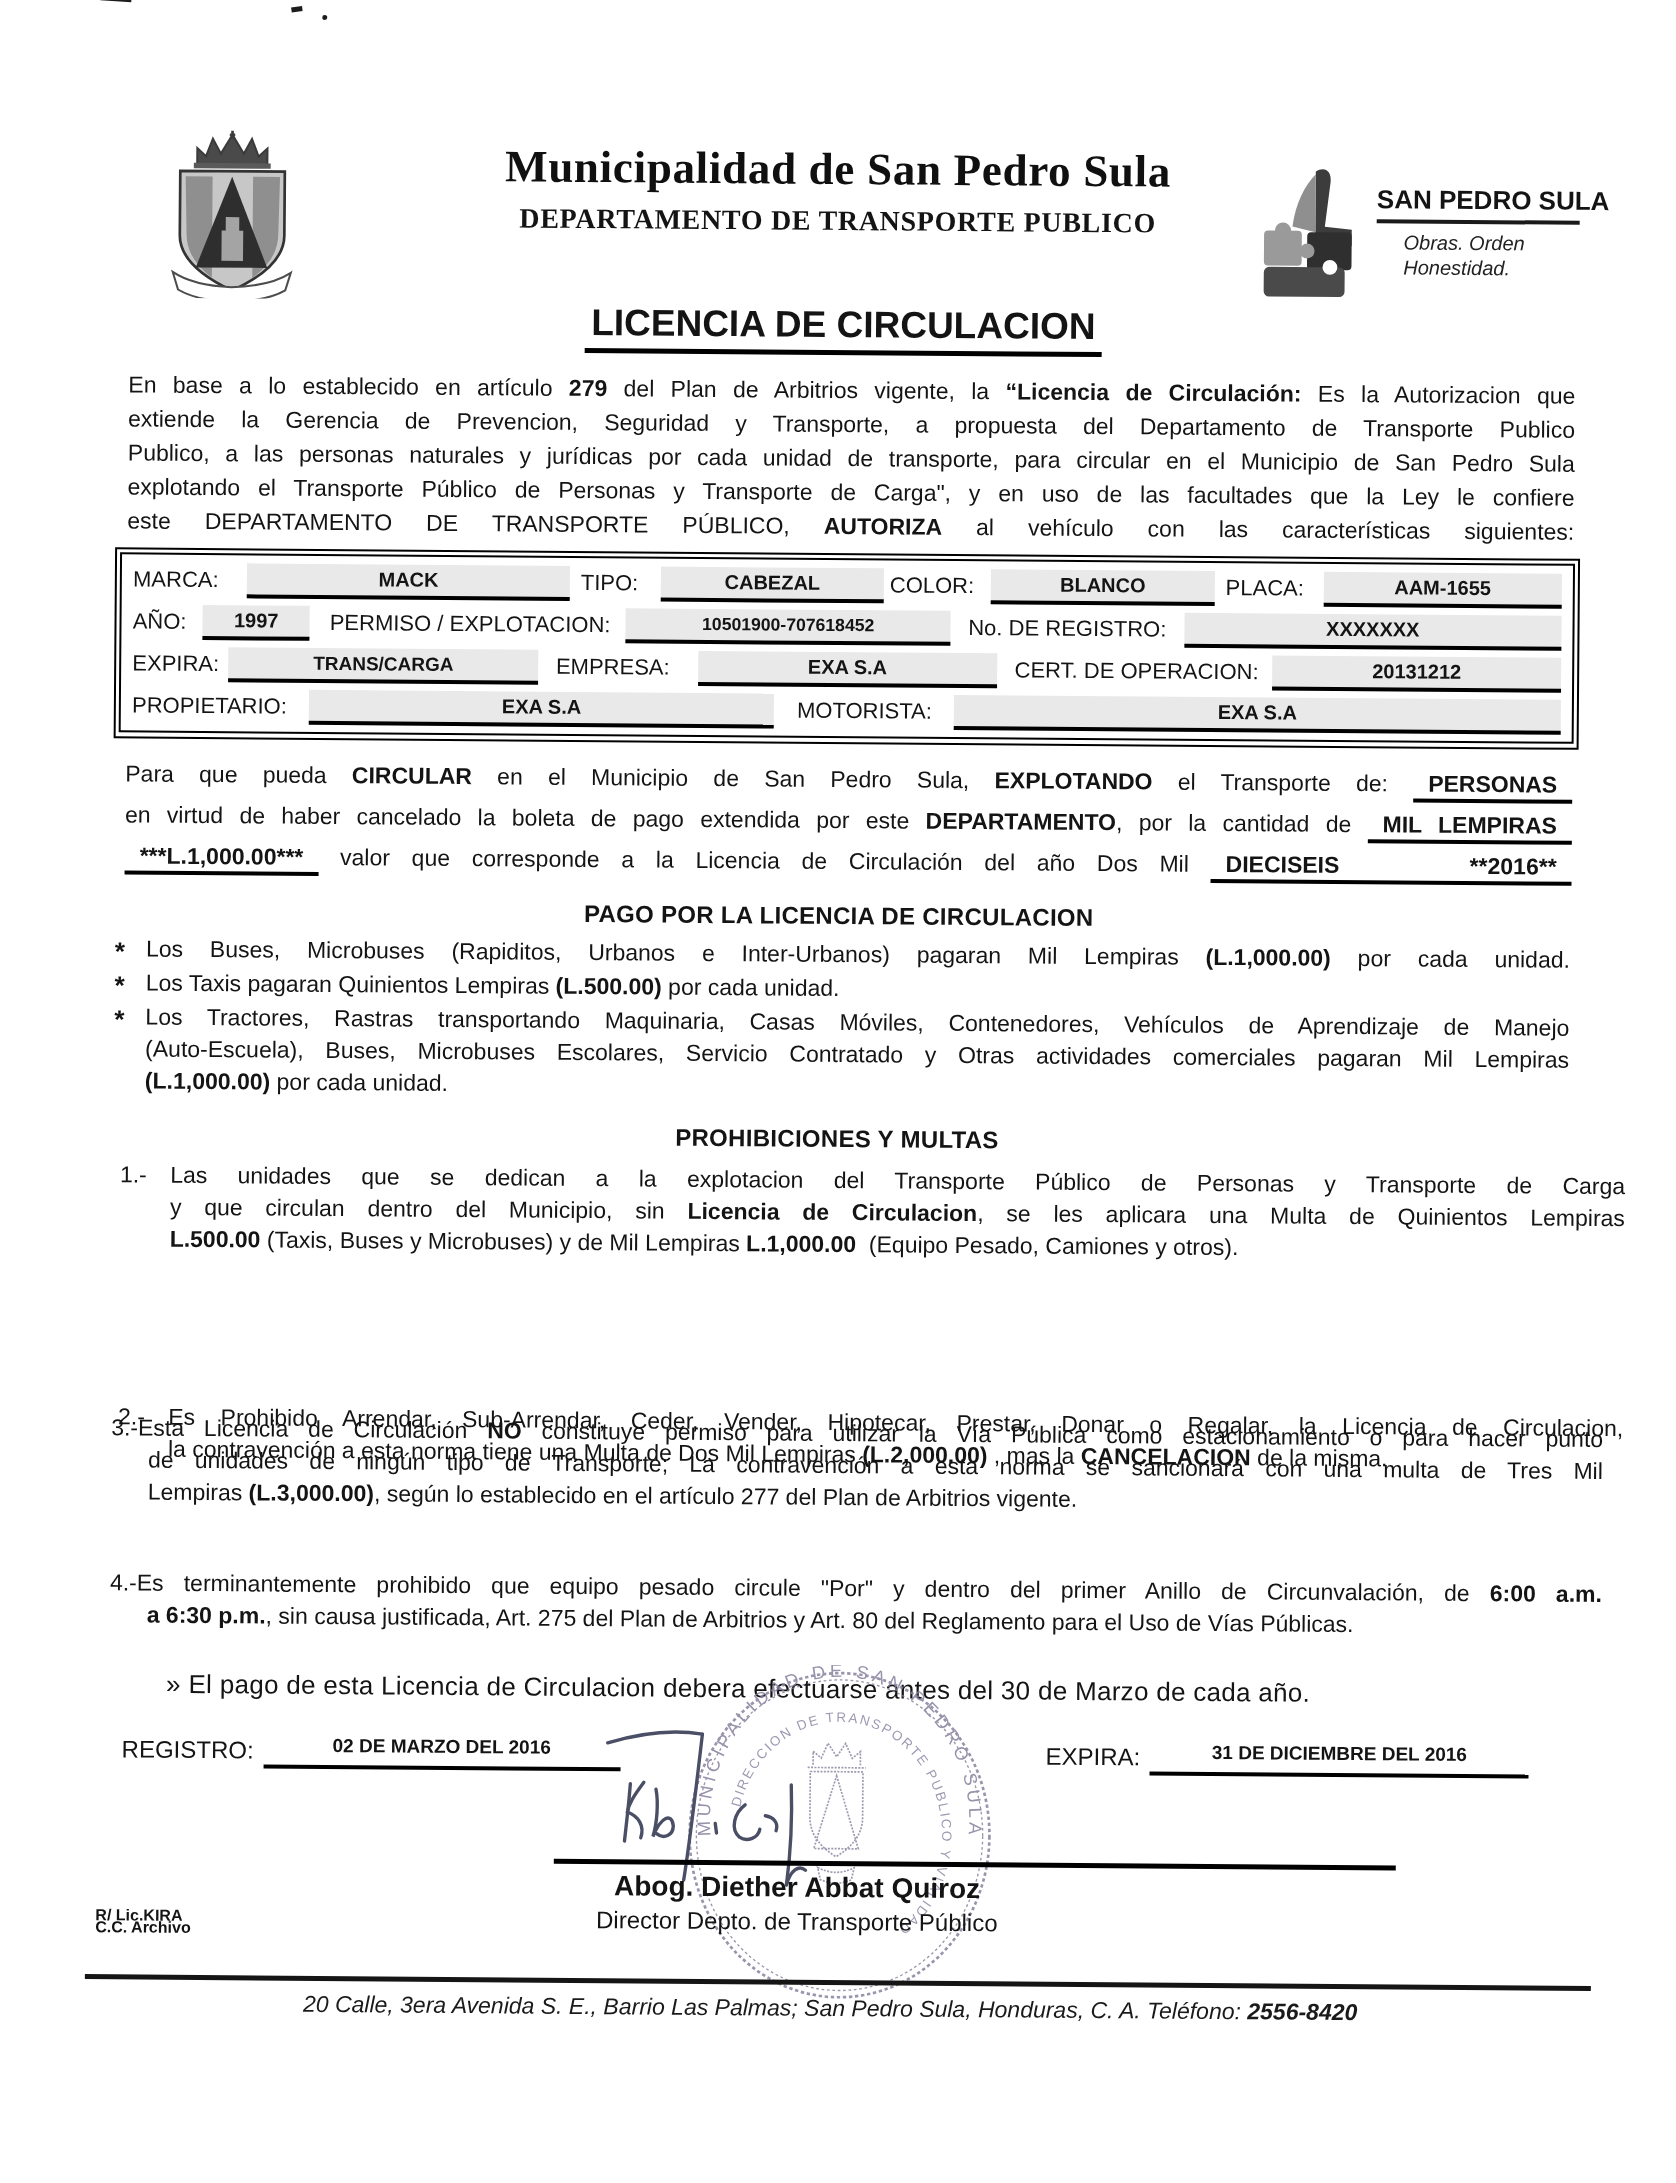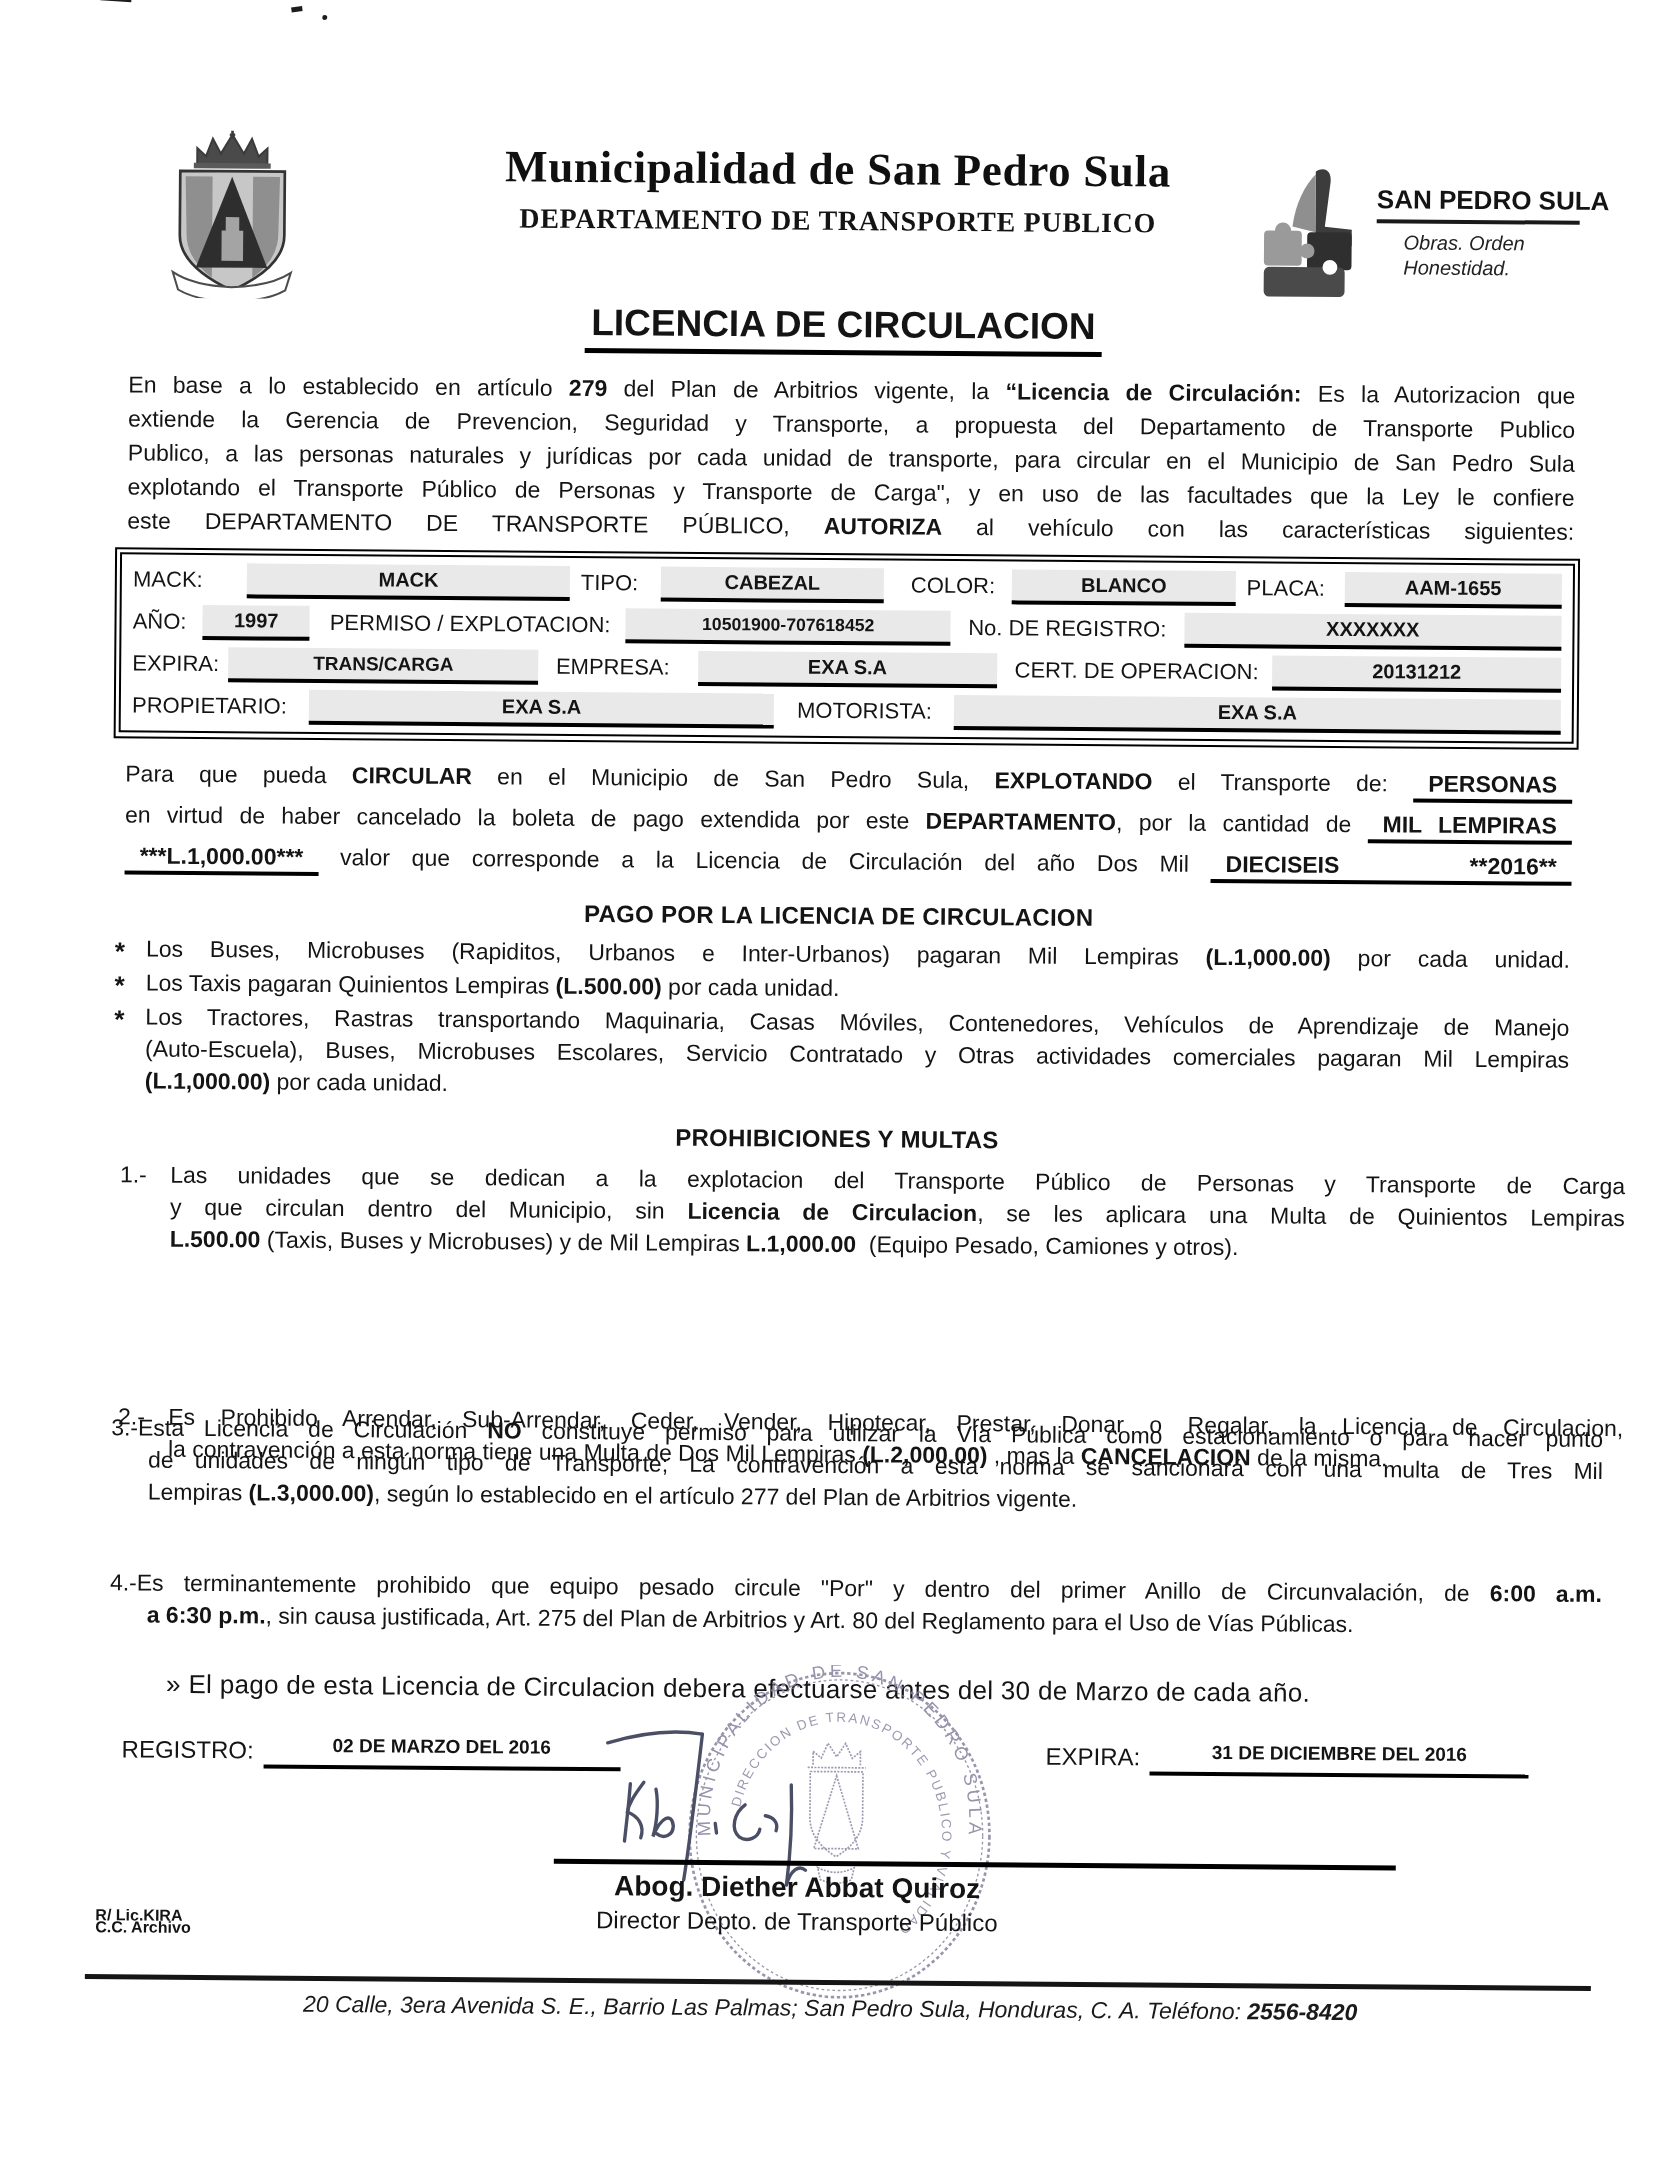--- a/index.html
+++ b/index.html
@@ -124,25 +124,25 @@
     <div class="jl"><span>En base a lo establecido en artículo </span><span class="b">279</span><span> del Plan de Arbitrios vigente, la </span><span class="b">“Licencia de Circulación:</span><span> Es la Autorizacion que</span></div>
     <div class="jl"><span>extiende la Gerencia de Prevencion, Seguridad y Transporte, a propuesta del Departamento de Transporte Publico</span></div>
     <div class="jl"><span>Publico, a las personas naturales y jurídicas por cada unidad de transporte, para circular en el Municipio de San Pedro Sula</span></div>
     <div class="jl"><span>explotando el Transporte Público de Personas y Transporte de Carga", y en uso de las facultades que la Ley le confiere</span></div>
     <div class="jl"><span>este DEPARTAMENTO DE TRANSPORTE PÚBLICO, </span><span class="b">AUTORIZA</span><span> al vehículo con las características siguientes:</span></div>
   </div>
 
   <div class="tbl-outer">
     <div class="tbl-inner">
       <div class="trow">
-        <span class="tlab" style="width:114px">MACK:</span>
+        <span class="tlab" style="width:114px">MARCA:</span>
         <span class="tval" style="width:323px">MACK</span>
         <span class="tlab" style="width:80px;margin-left:10.8px">TIPO:</span>
         <span class="tval" style="width:223px">CABEZAL</span>
-        <span class="tlab" style="width:101px;margin-left:27px">COLOR:</span>
+        <span class="tlab" style="width:101px;margin-left:6px">COLOR:</span>
         <span class="tval" style="width:224px">BLANCO</span>
         <span class="tlab" style="width:98px;margin-left:10.8px">PLACA:</span>
         <span class="tval" style="flex:1">AAM-1655</span>
       </div>
       <div class="trow">
         <span class="tlab" style="width:70px">AÑO:</span>
         <span class="tval" style="width:107px">1997</span>
         <span class="tlab" style="width:296px;margin-left:20px">PERMISO / EXPLOTACION:</span>
         <span class="tval sm" style="width:325px">10501900-707618452</span>
         <span class="tlab" style="width:216px;margin-left:17.6px">No. DE REGISTRO:</span>

